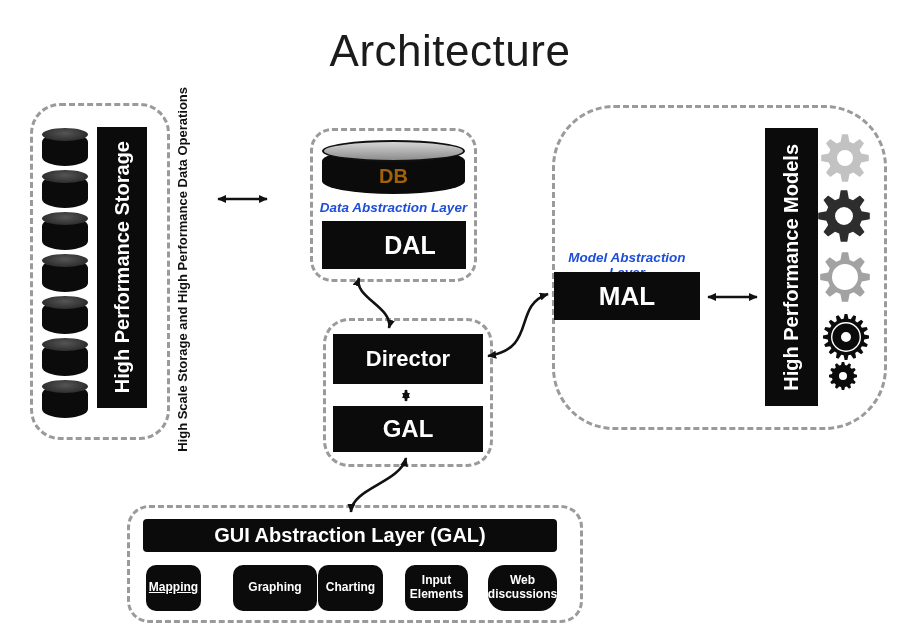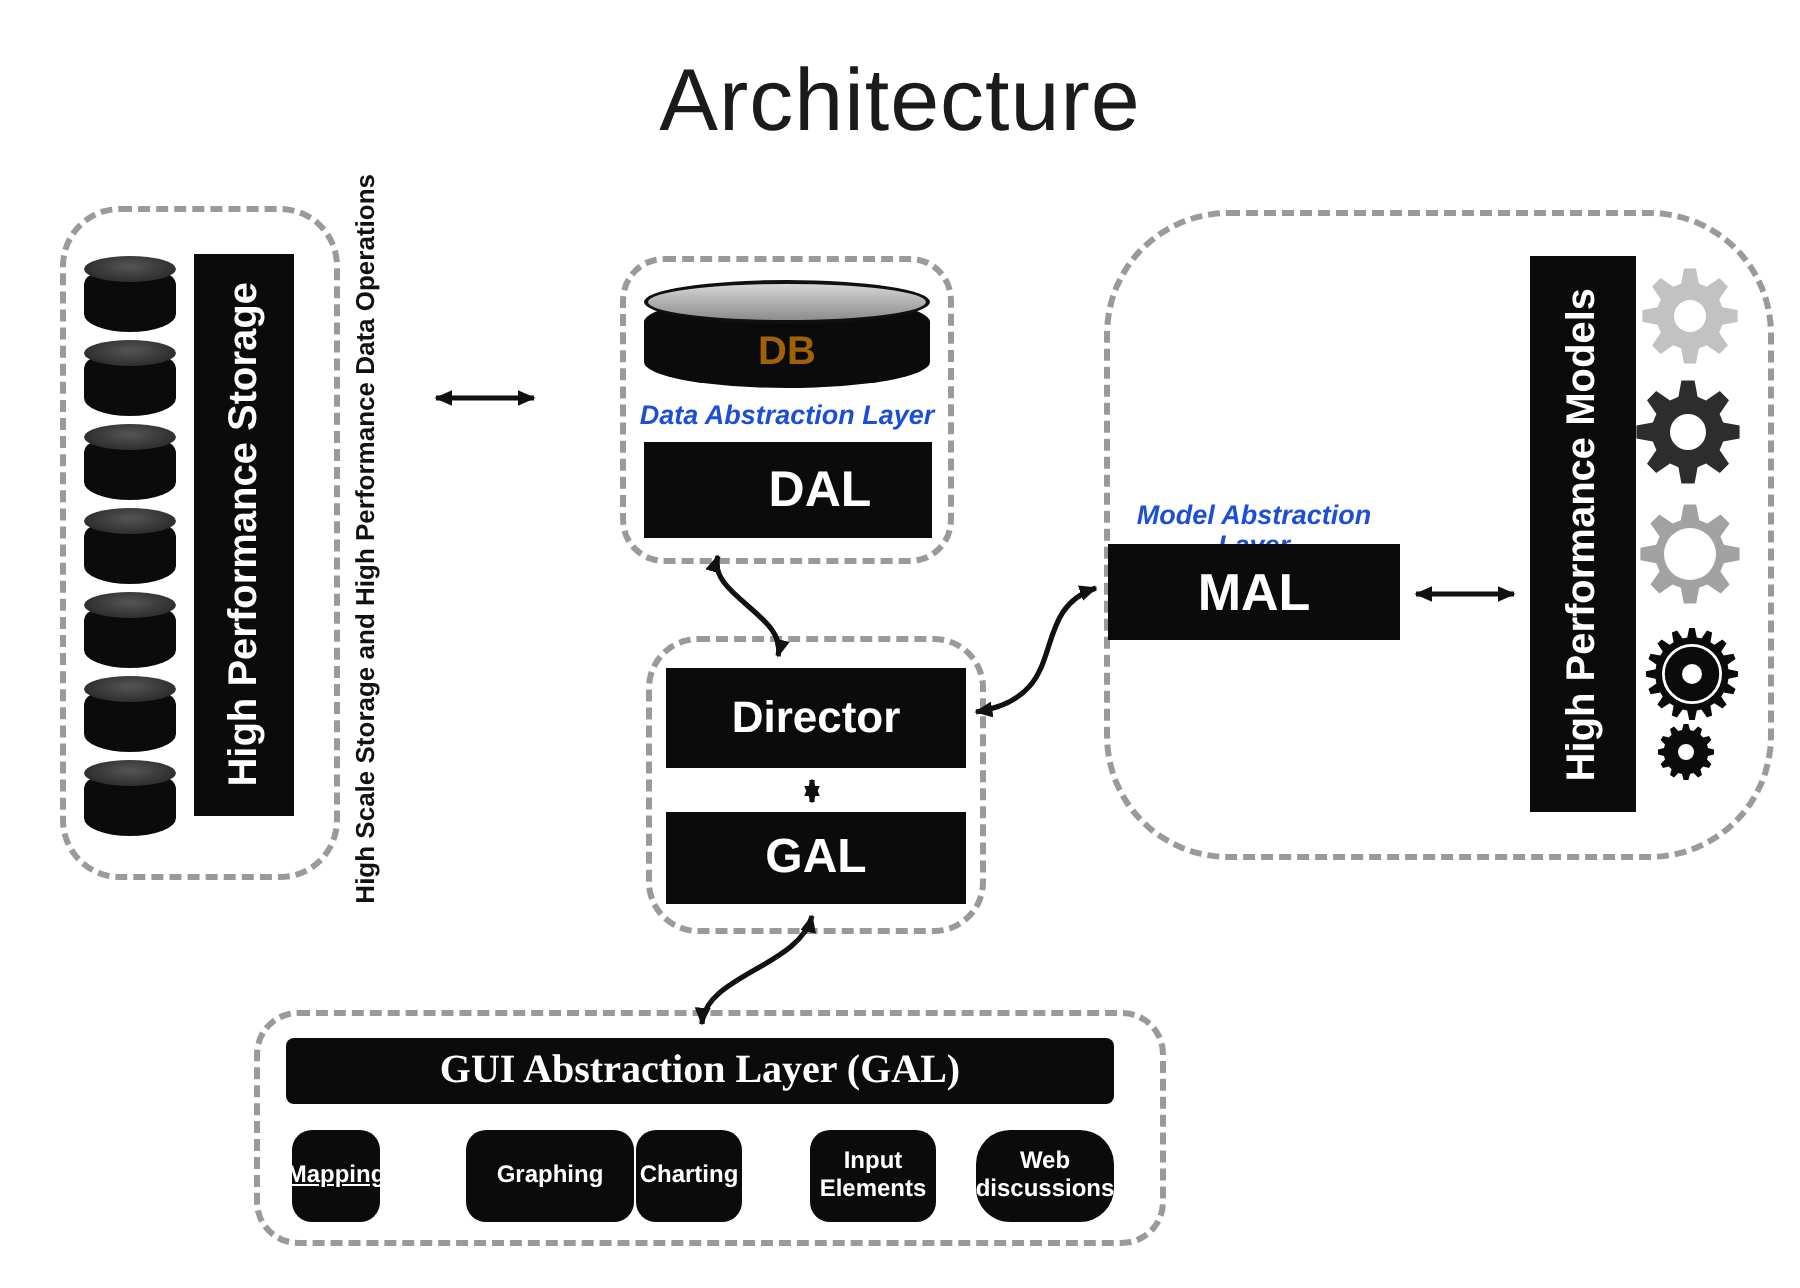--- a/index.html
+++ b/index.html
@@ -17,23 +17,23 @@
   .data-box{left:310px;top:128px;width:167px;height:154px;border-radius:22px;}
   .core-box{left:323px;top:318px;width:170px;height:149px;border-radius:26px;}
   .model-box{left:552px;top:105px;width:335px;height:325px;border-radius:62px;}
   .gui-box{left:127px;top:505px;width:456px;height:118px;border-radius:22px;}
   
   .blackbox{background:var(--box);color:#fff;display:flex;align-items:center;justify-content:center;font-weight:bold;text-align:center;box-sizing:border-box;}
   .dal{left:322px;top:221px;width:144px;height:48px;font-size:25px;padding-left:32px;}
   .director{left:333px;top:334px;width:150px;height:50px;font-size:22px;}
   .gal{left:333px;top:406px;width:150px;height:46px;font-size:24px;}
   .mal{left:554px;top:272px;width:146px;height:48px;font-size:26px;}
-  .gui-bar{left:143px;top:519px;width:414px;height:33px;font-size:20px;border-radius:4px;font-family:Liberation Serif, serif;}
+  .gui-bar{left:143px;top:519px;width:414px;height:33px;font-size:20px;border-radius:4px;}
   .module{top:565px;height:46px;border-radius:10px;font-size:12px;line-height:1.15;padding:2px;}
-  .m0{left:146px;width:44px;text-decoration:underline;} .m1{left:233px;width:84px;} .m2{left:318px;width:53px;}
+  .m0{left:146px;width:55px;text-decoration:underline;} .m1{left:233px;width:84px;} .m2{left:318px;width:65px;}
   .m3{left:405px;width:63px;} .m4{left:488px;width:69px;border-radius:17px;}
   
   .vbar{background:var(--box);color:#fff;display:flex;align-items:center;justify-content:center;}
   .storage-bar{left:97px;top:127px;width:50px;height:281px;}
   .models-bar{left:765px;top:128px;width:53px;height:278px;}
   .vtext{writing-mode:vertical-rl;transform:rotate(180deg);white-space:nowrap;font-weight:bold;font-size:20px;}
   
   .side-caption{left:168px;top:92px;width:28px;height:354px;display:flex;align-items:center;justify-content:center;
     color:#111;font-weight:bold;font-size:13px;}
   .side-caption span{writing-mode:vertical-rl;transform:rotate(180deg);white-space:nowrap;}

